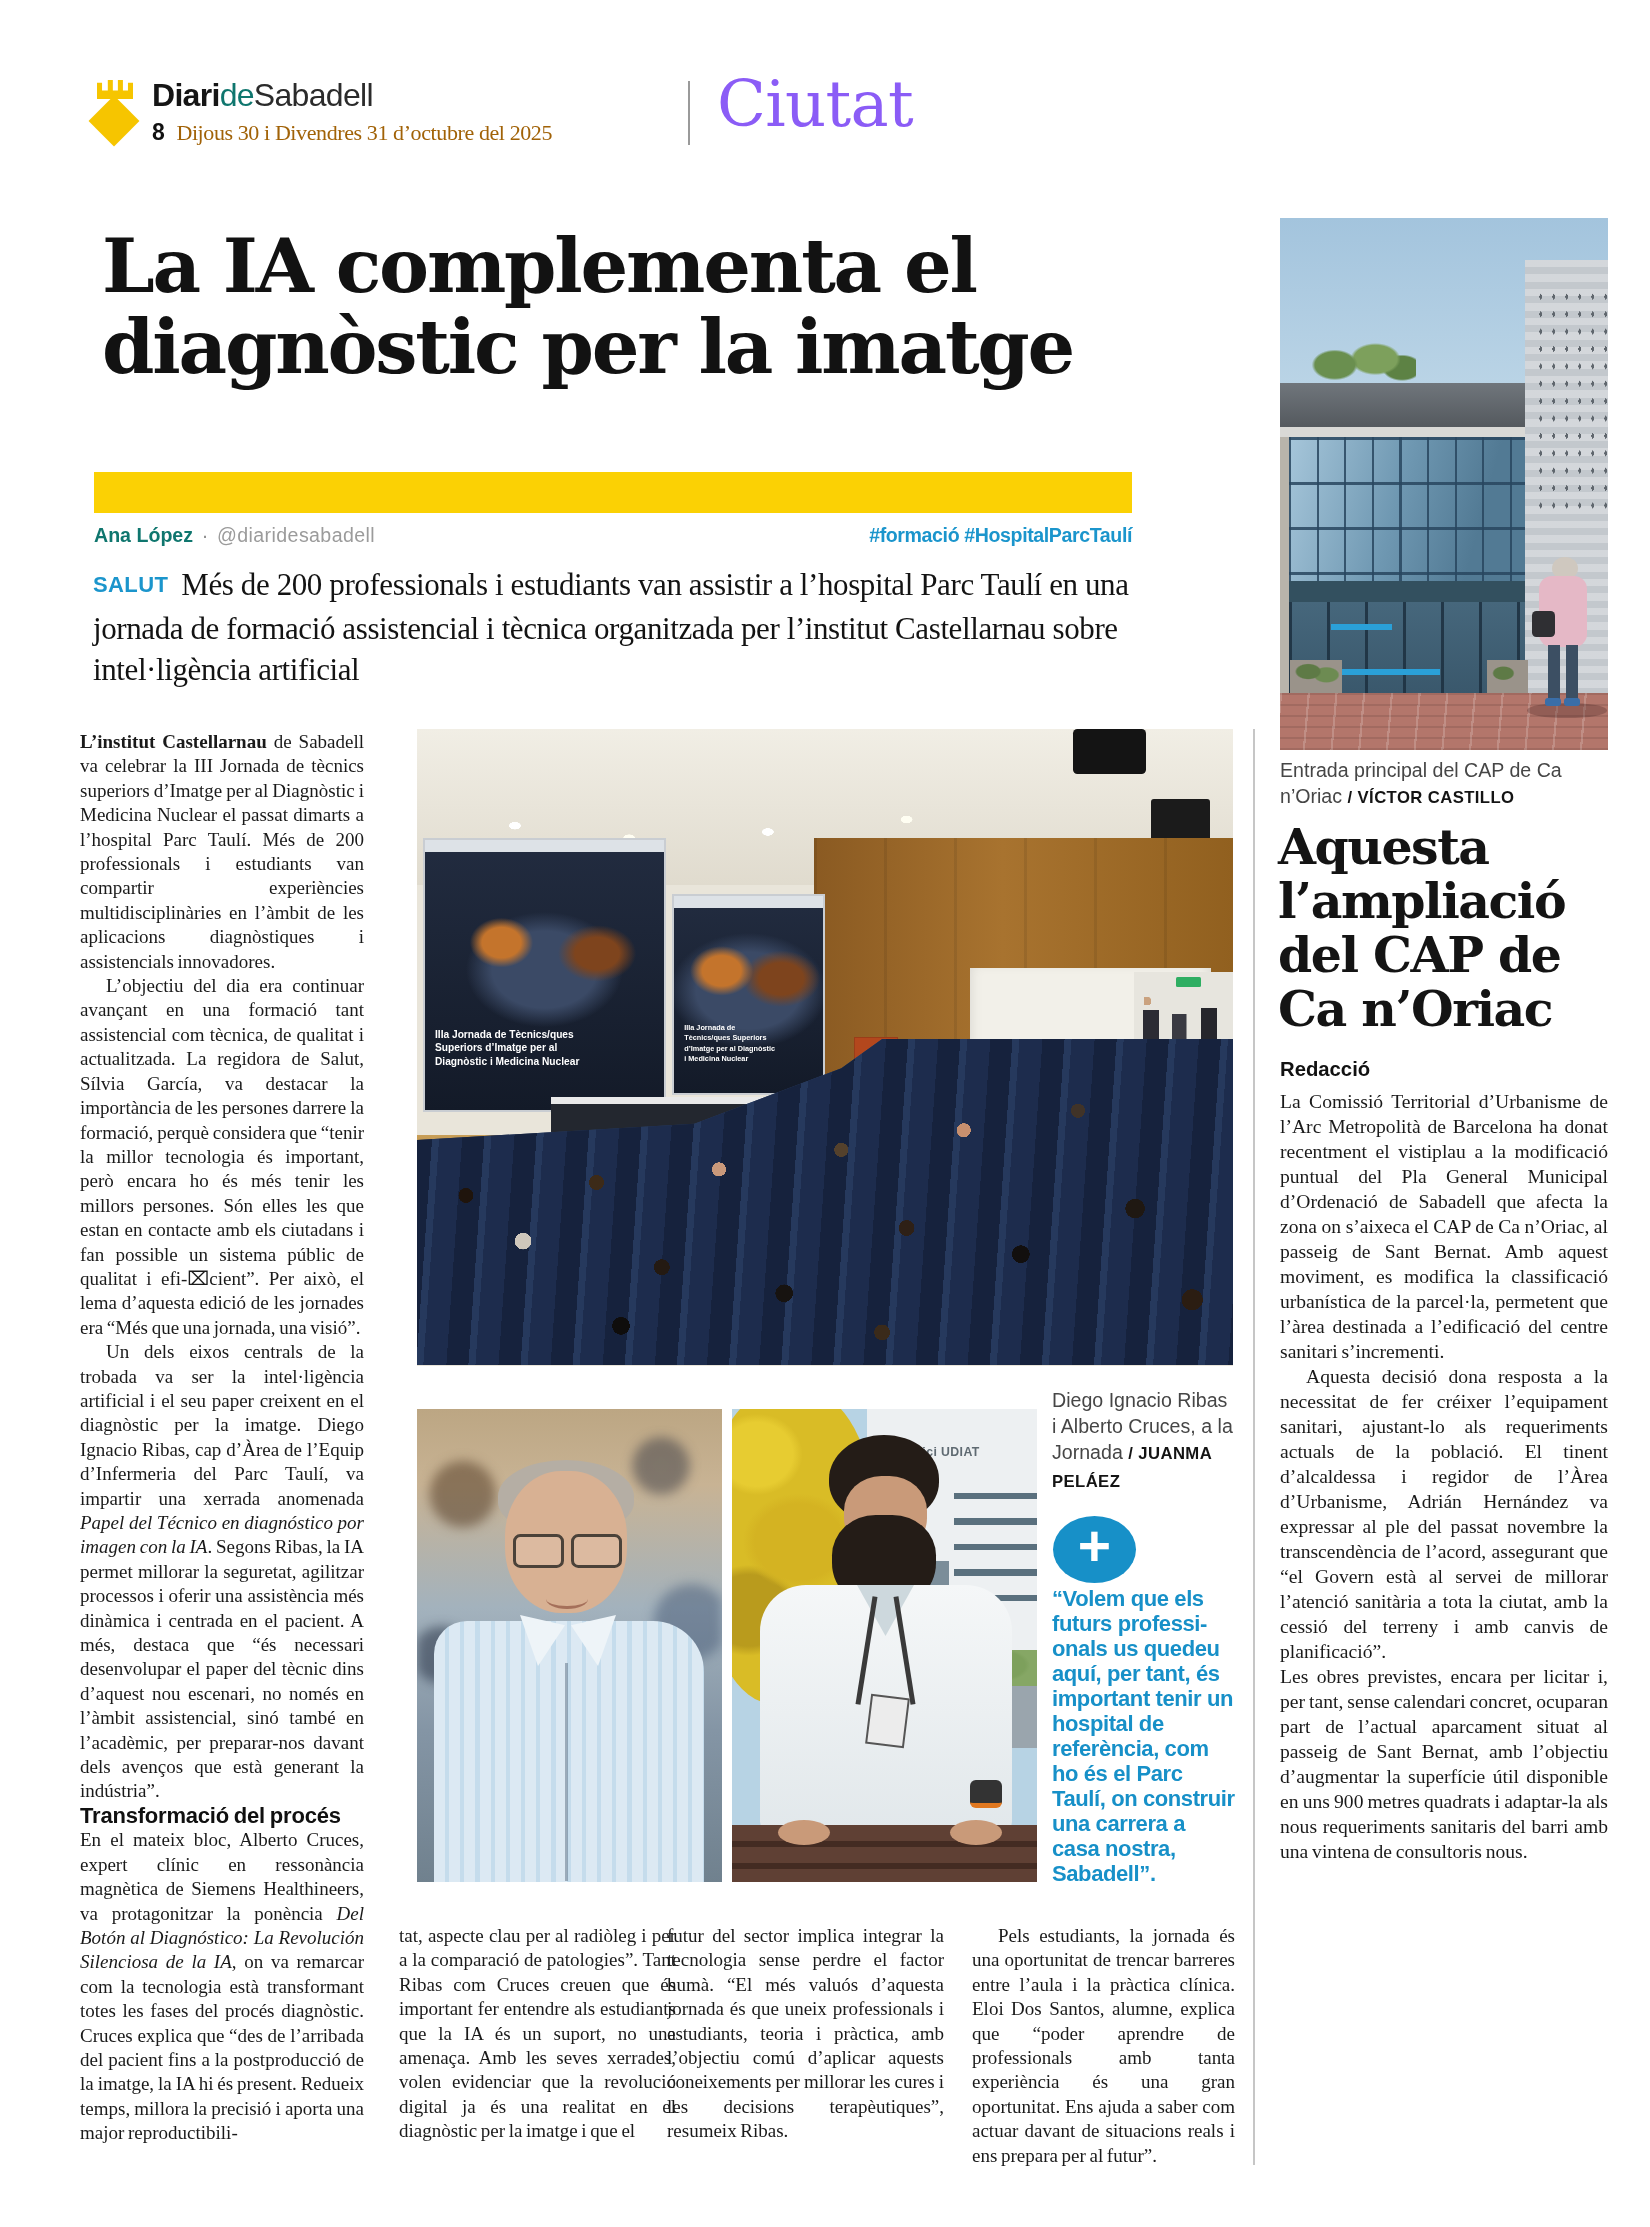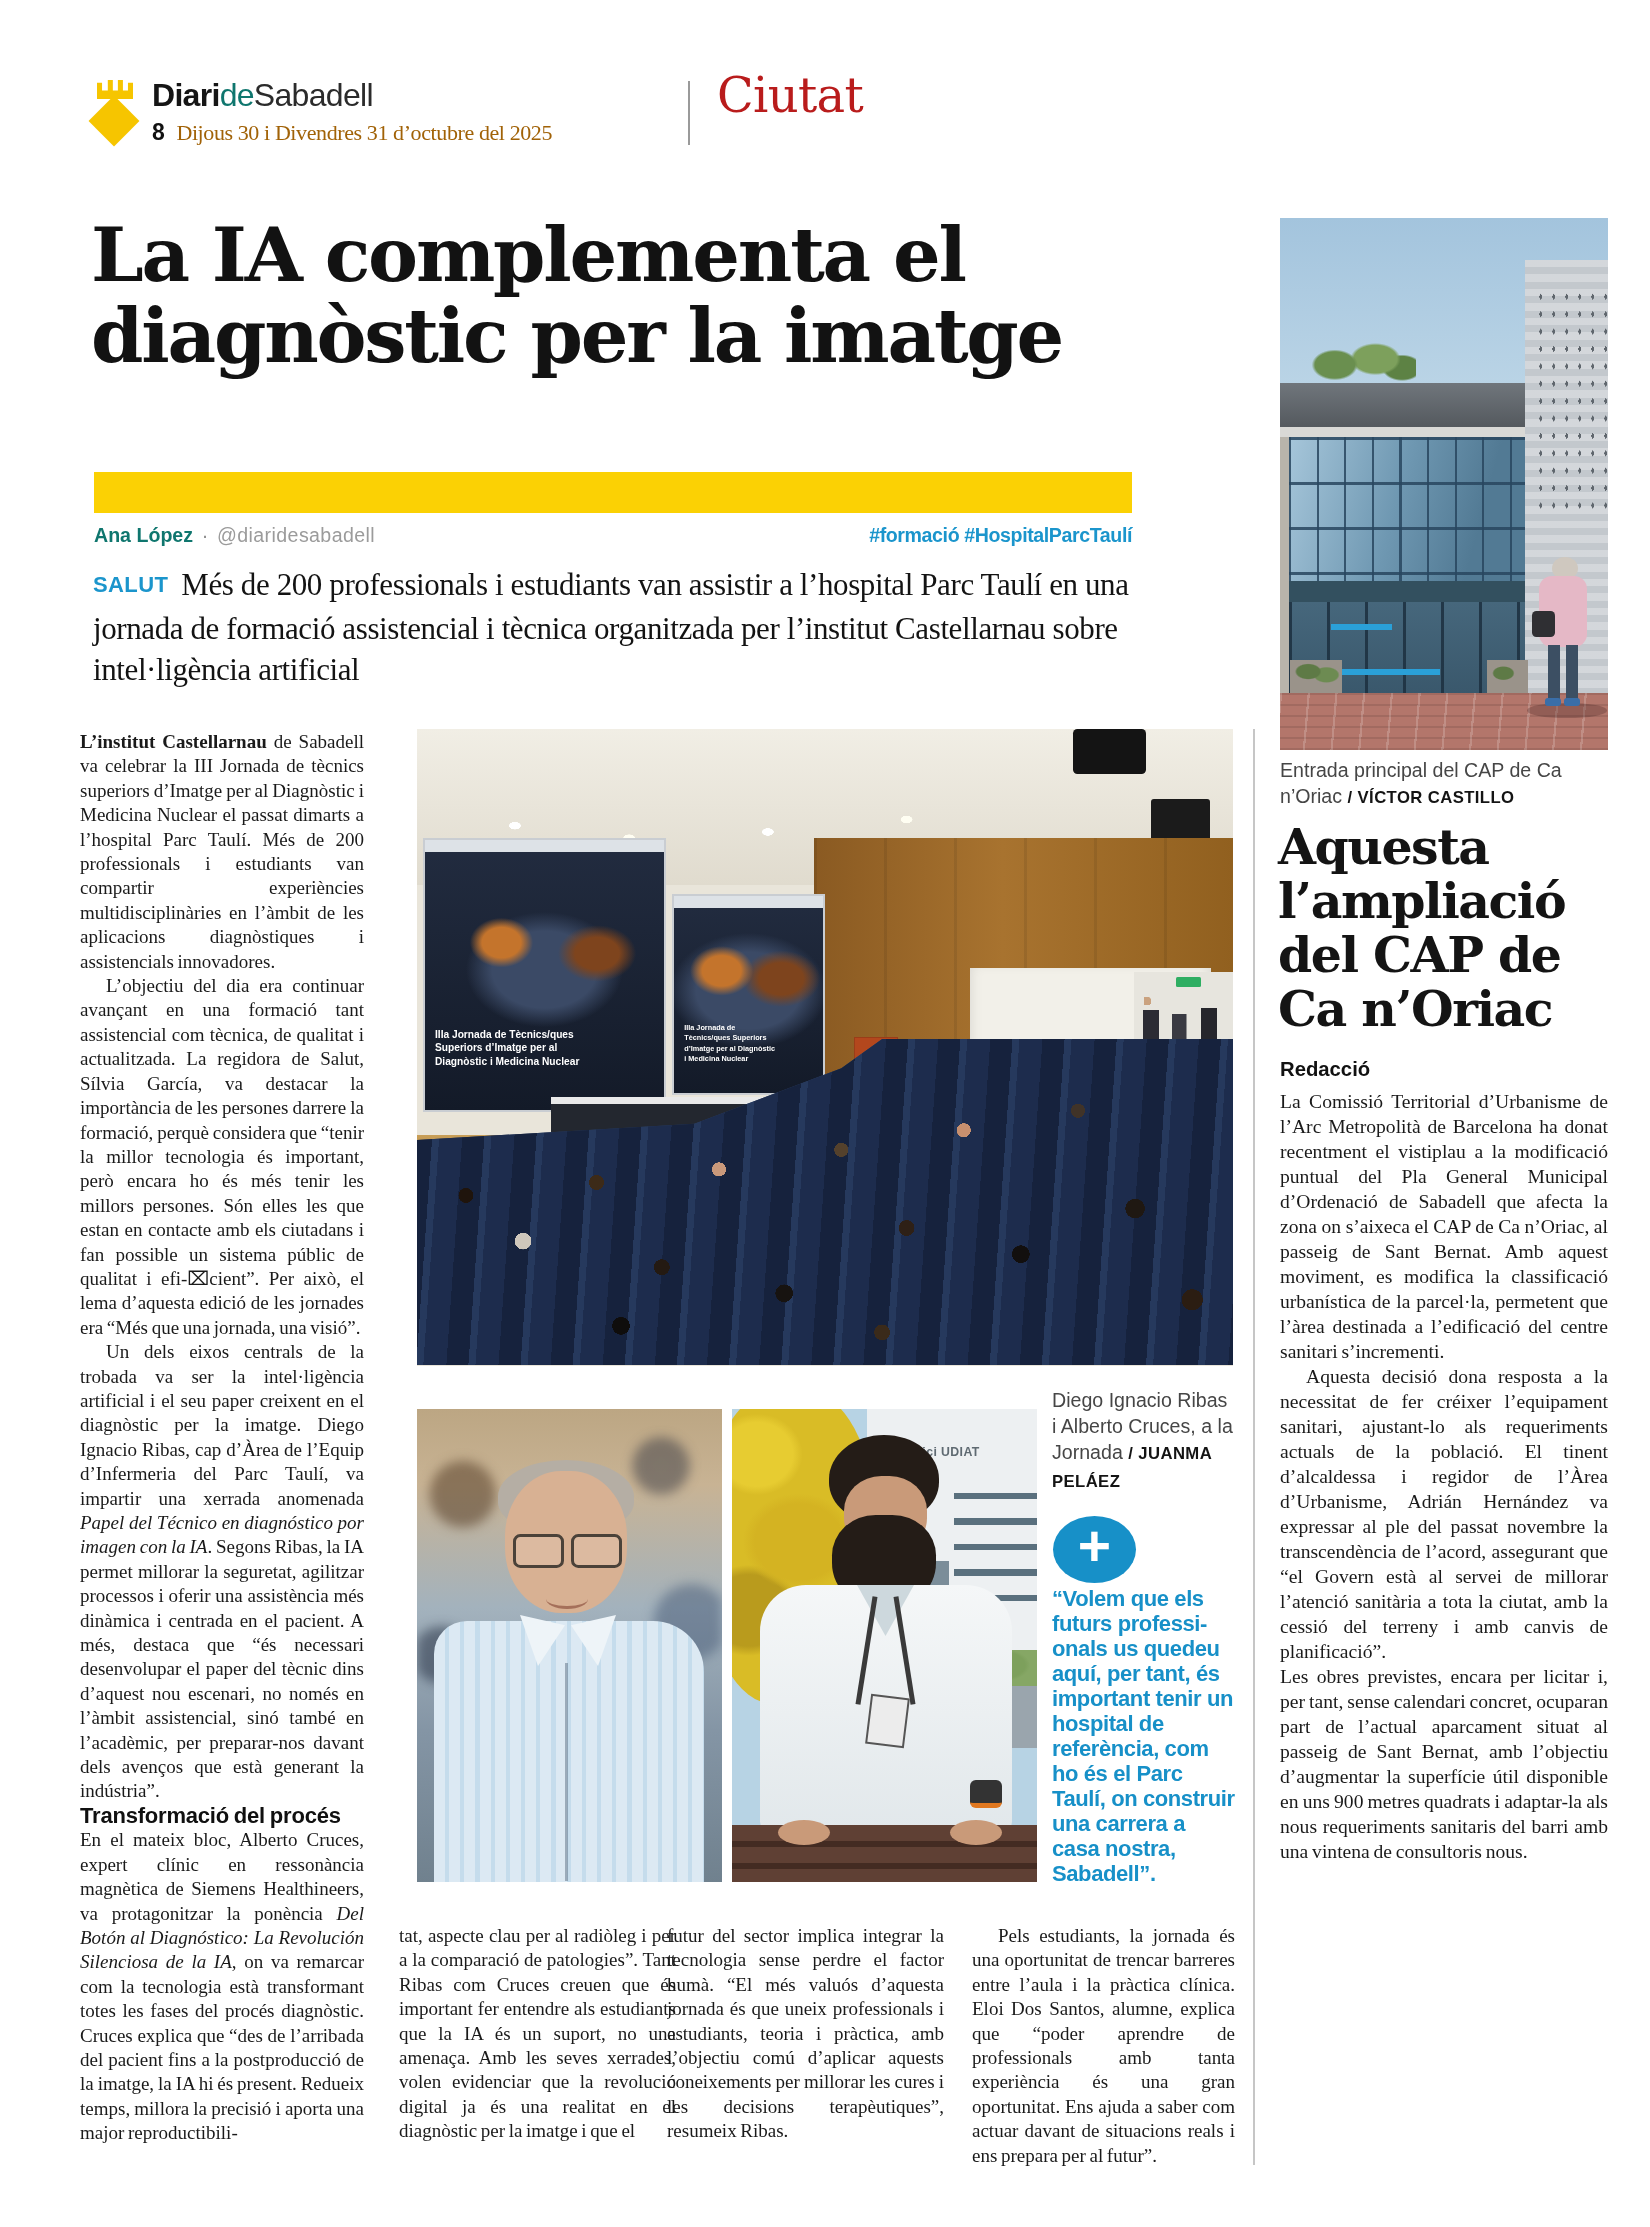--- a/index.html
+++ b/index.html
@@ -12,21 +12,21 @@
          clip-path:polygon(0 100%,0 15%,14% 15%,14% 55%,30% 55%,30% 0,44% 0,44% 55%,58% 55%,58% 0,72% 0,72% 55%,86% 55%,86% 15%,100% 15%,100% 100%);}
   .diamond{position:absolute;left:96px;top:103px;width:36px;height:36px;background:#F6C500;transform:rotate(45deg);}
   .brand{position:absolute;left:152px;top:77px;font-size:32px;letter-spacing:-0.7px;}
   .brand .b1{font-weight:bold;color:#151515;}
   .brand .b2{color:#0f766e;}
   .brand .b3{color:#2b2b2b;}
   .dateline{position:absolute;left:152px;top:119px;display:flex;align-items:baseline;}
   .pagenum{font-weight:bold;font-size:23px;color:#111;}
   .datetxt{font-family:Liberation Serif, serif;font-size:22px;color:#a16207;margin-left:11.6px;letter-spacing:-0.4px;}
   .sec-rule{position:absolute;left:688px;top:81px;width:2.2px;height:64px;background:#9a9a9a;}
-  .section{position:absolute;left:717px;top:67px;font-family:"DejaVu Serif",serif;font-size:48px;color:#b91c1c;letter-spacing:-0.7px;}
+  .section{position:absolute;left:717px;top:67px;font-family:"DejaVu Serif",serif;font-size:64px;color:#8b5cf6;letter-spacing:-0.7px;}
 
   
   .headline{position:absolute;left:91px;top:215px;width:1059px;font-family:"DejaVu Serif",serif;
             font-weight:bold;font-size:75px;line-height:81px;letter-spacing:-2.2px;color:#121212;}
   .yellowbar{position:absolute;left:94px;top:472px;width:1038px;height:41px;background:#FBD104;}
   .bylinerow{position:absolute;left:94px;top:524px;width:1038px;display:flex;justify-content:space-between;align-items:baseline;}
   .author{font-weight:bold;font-size:19.6px;color:#0f766e;}
   .bysep{color:#8a8a8a;font-size:19.6px;margin:0 8.7px;}
   .handle{font-size:19.6px;color:#9b9b9b;font-weight:300;letter-spacing:0.4px;}
   .hashtags{font-weight:bold;font-size:19.6px;color:#1B95CC;letter-spacing:-0.4px;}
@@ -247,21 +247,21 @@
   <div class="brand">
     <span class="b1">Diari</span><span class="b2">de</span><span class="b3">Sabadell</span>
   </div>
   <div class="dateline">
     <span class="pagenum">8</span>
     <span class="datetxt">Dijous 30 i Divendres 31 d’octubre del 2025</span>
   </div>
   <div class="sec-rule"></div>
   <div class="section">Ciutat</div>
 
-  <h1 class="headline" style="margin:0;">La IA complementa el diagnòstic per la imatge</h1>
+  <h1 class="headline" style="margin:11px;">La IA complementa el diagnòstic per la imatge</h1>
   <div class="yellowbar"></div>
   <div class="bylinerow">
     <div>
       <span class="author">Ana López</span><span class="bysep">·</span><span class="handle">@diaridesabadell</span>
     </div>
     <div class="hashtags">#formació #HospitalParcTaulí</div>
   </div>
   <p class="deck" style="margin:0;">
     <span class="kicker">SALUT</span><span>Més de 200 professionals i estudiants van assistir a l’hospital Parc Taulí en una jornada de formació assistencial i tècnica organitzada per l’institut Castellarnau sobre intel·ligència artificial</span>
   </p>

